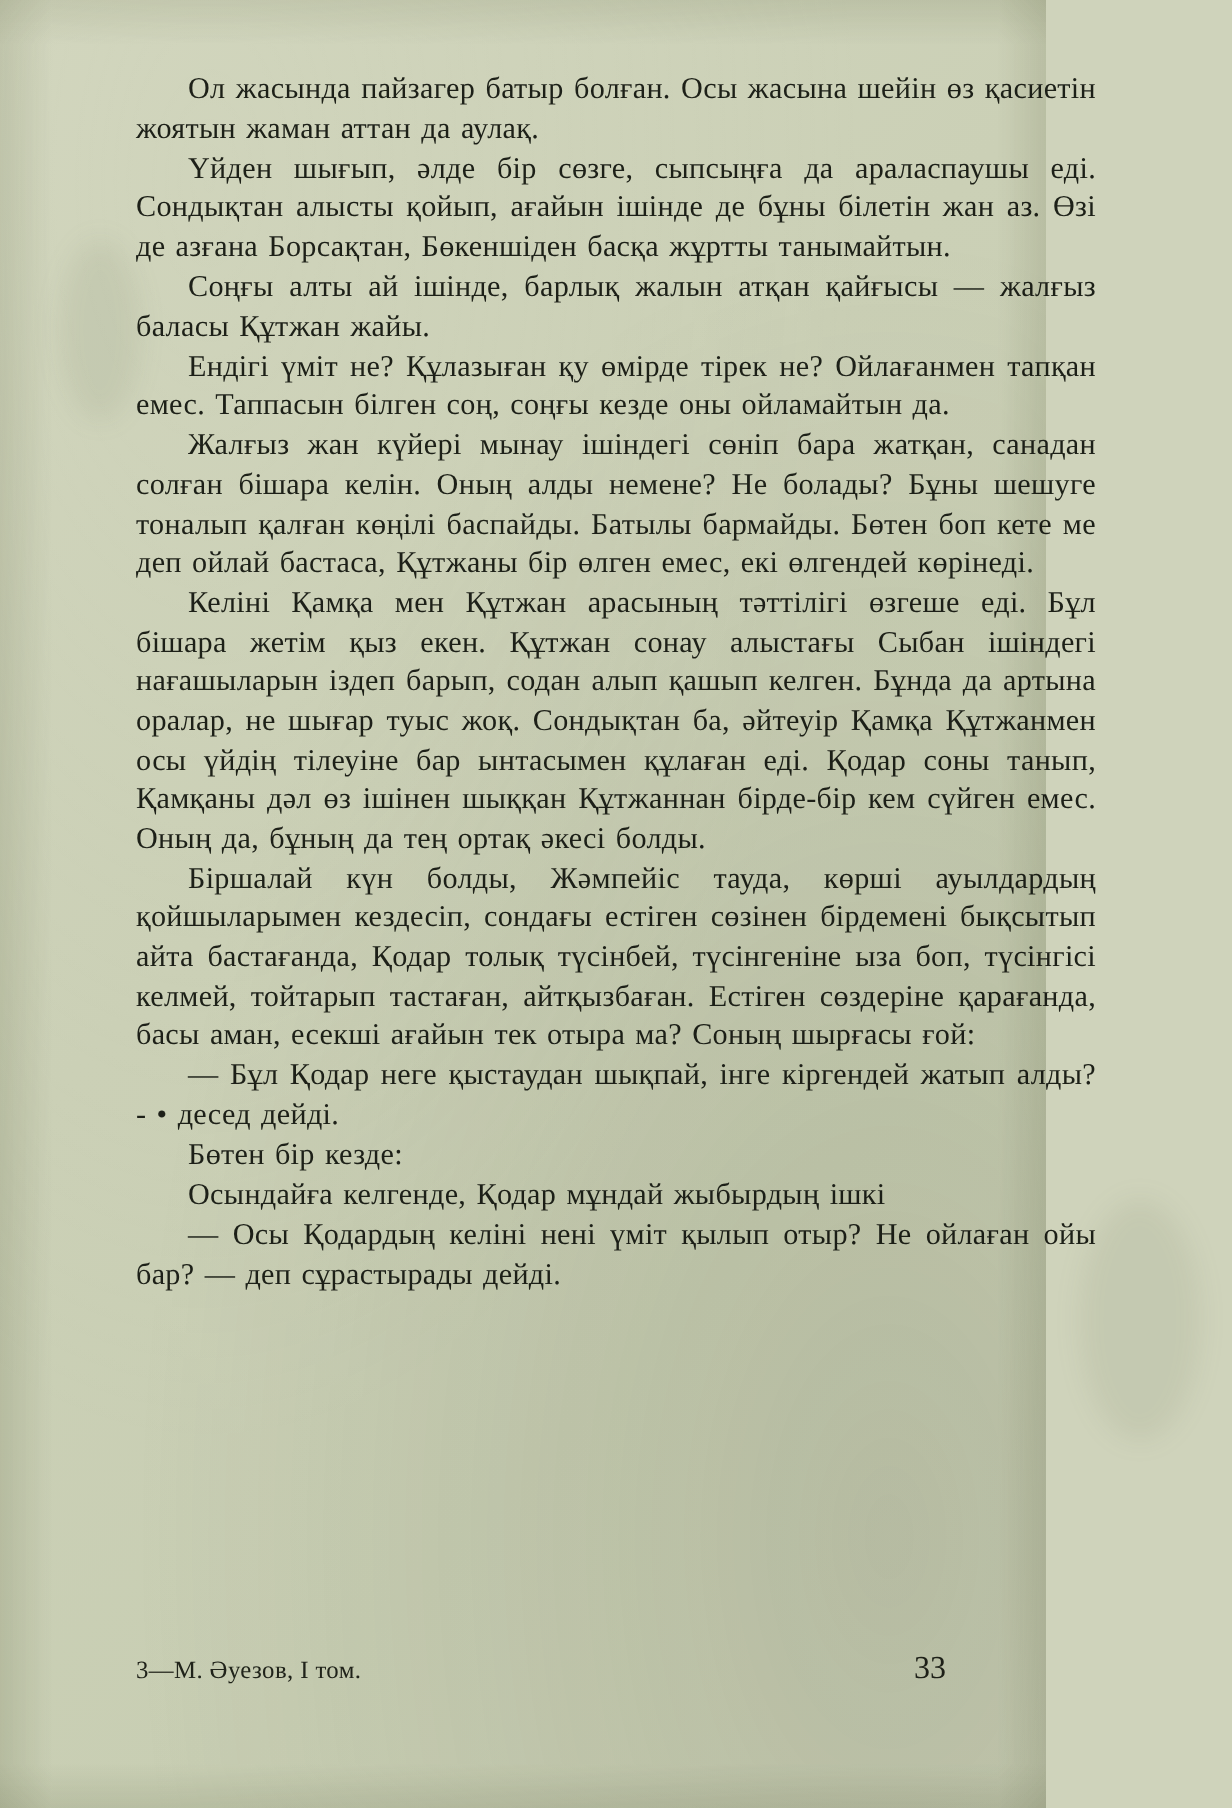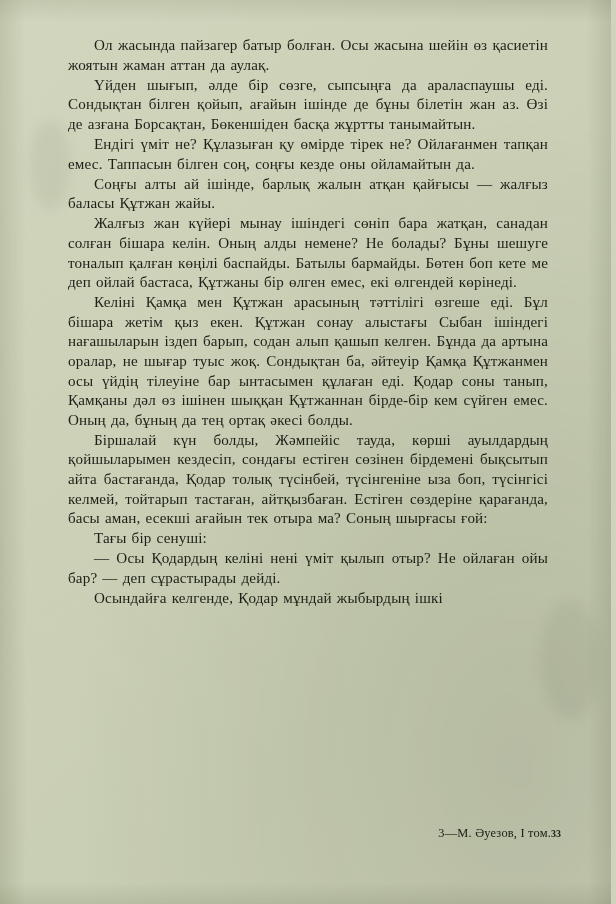--- a/index.html
+++ b/index.html
@@ -8,21 +8,21 @@
   }
   body {
     width: 616px;
     height: 904px;
     background: #cfd3bb;
     font-family: "Liberation Serif", serif;
     overflow: hidden;
   }
   #page {
     position: relative;
-    width: 611px;
+    width: 523px;
     height: 904px;
     background: linear-gradient(135deg, #d2d6be 0%, #cbd0b6 40%, #c8ceb3 70%, #ccd1b8 100%);
   }
   
   #page::after {
     content: "";
     position: absolute;
     inset: 0;
     pointer-events: none;
     background:
@@ -55,62 +55,63 @@
   }
   .para.dash {
     text-indent: 26px;
   }
   #footer {
     position: absolute;
     left: 68px;
     right: 50px;
     top: 826px;
     display: flex;
-    justify-content: flex-end;
+    justify-content: space-between;
     align-items: baseline;
     color: #20231a;
   }
   #footer-left {
     font-size: 12.4px;
     font-family: "Liberation Serif", serif;
     letter-spacing: 0.2px;
   }
   #footer-right {
-    font-size: 10px;
+    font-size: 16px;
     font-family: "Liberation Serif", serif;
-    font-weight: 700;
+    font-weight: 400;
   }
   
   .smudge {
     position: absolute;
     border-radius: 50%;
     background: rgba(110,116,85,0.10);
     filter: blur(6px);
     pointer-events: none;
   }
 </style>
 </head>
 <body>
 
 <div id="page">
 
   <div class="smudge" style="left:30px; top:120px; width:40px; height:90px;"></div>
   <div class="smudge" style="left:540px; top:600px; width:60px; height:120px;"></div>
 
   <div id="content">
     <p class="para">Ол жасында пайзагер батыр болған. Осы жасына шейін өз қасиетін жоятын жаман аттан да аулақ.</p>
-    <p class="para">Үйден шығып, әлде бір сөзге, сыпсыңға да араласпаушы еді. Сондықтан білген қойып, ағайын ішінде де бұны білетін жан аз. Өзі де азғана Борсақтан, Бөкеншіден басқа жұртты танымайтын.</p>
+    <p class="para">Үйден шығып, әлде бір сөзге, сыпсыңға да араласпаушы еді. Сондықтан алысты қойып, ағайын ішінде де бұны білетін жан аз. Өзі де азғана Борсақтан, Бөкеншіден басқа жұртты танымайтын.</p>
+    <p class="para">Соңғы алты ай ішінде, барлық жалын атқан қайғысы — жалғыз баласы Құтжан жайы.</p>
     <p class="para">Ендігі үміт не? Құлазыған қу өмірде тірек не? Ойлағанмен тапқан емес. Таппасын білген соң, соңғы кезде оны ойламайтын да.</p>
-    <p class="para">Соңғы алты ай ішінде, барлық жалын атқан қайғысы — жалғыз баласы Құтжан жайы.</p>
     <p class="para">Жалғыз жан күйері мынау ішіндегі сөніп бара жатқан, санадан солған бішара келін. Оның алды немене? Не болады? Бұны шешуге тоналып қалған көңілі баспайды. Батылы бармайды. Бөтен боп кете ме деп ойлай бастаса, Құтжаны бір өлген емес, екі өлгендей көрінеді.</p>
     <p class="para">Келіні Қамқа мен Құтжан арасының тәттілігі өзгеше еді. Бұл бішара жетім қыз екен. Құтжан сонау алыстағы Сыбан ішіндегі нағашыларын іздеп барып, содан алып қашып келген. Бұнда да артына оралар, не шығар туыс жоқ. Сондықтан ба, әйтеуір Қамқа Құтжанмен осы үйдің тілеуіне бар ынтасымен құлаған еді. Қодар соны танып, Қамқаны дәл өз ішінен шыққан Құтжаннан бірде-бір кем сүйген емес. Оның да, бұның да тең ортақ әкесі болды.</p>
     <p class="para">Біршалай күн болды, Жәмпейіс тауда, көрші ауылдардың қойшыларымен кездесіп, сондағы естіген сөзінен бірдемені бықсытып айта бастағанда, Қодар толық түсінбей, түсінгеніне ыза боп, түсінгісі келмей, тойтарып тастаған, айтқызбаған. Естіген сөздеріне қарағанда, басы аман, есекші ағайын тек отыра ма? Соның шырғасы ғой:</p>
-    <p class="para">Тағы бір сенуші:</p>
+    <p class="para dash">— Бұл Қодар неге қыстаудан шықпай, інге кіргендей жатып алды? - • десед дейді.</p>
+    <p class="para">Бөтен бір кезде:</p>
+    <p class="para">Осындайға келгенде, Қодар мұндай жыбырдың ішкі</p>
     <p class="para dash">— Осы Қодардың келіні нені үміт қылып отыр? Не ойлаған ойы бар? — деп сұрастырады дейді.</p>
-    <p class="para">Осындайға келгенде, Қодар мұндай жыбырдың ішкі</p>
   </div>
 
   <div id="footer">
     <div id="footer-left">3—М. Әуезов, I том.</div>
     <div id="footer-right">33</div>
   </div>
 
 </div>
 
 </body></html>

